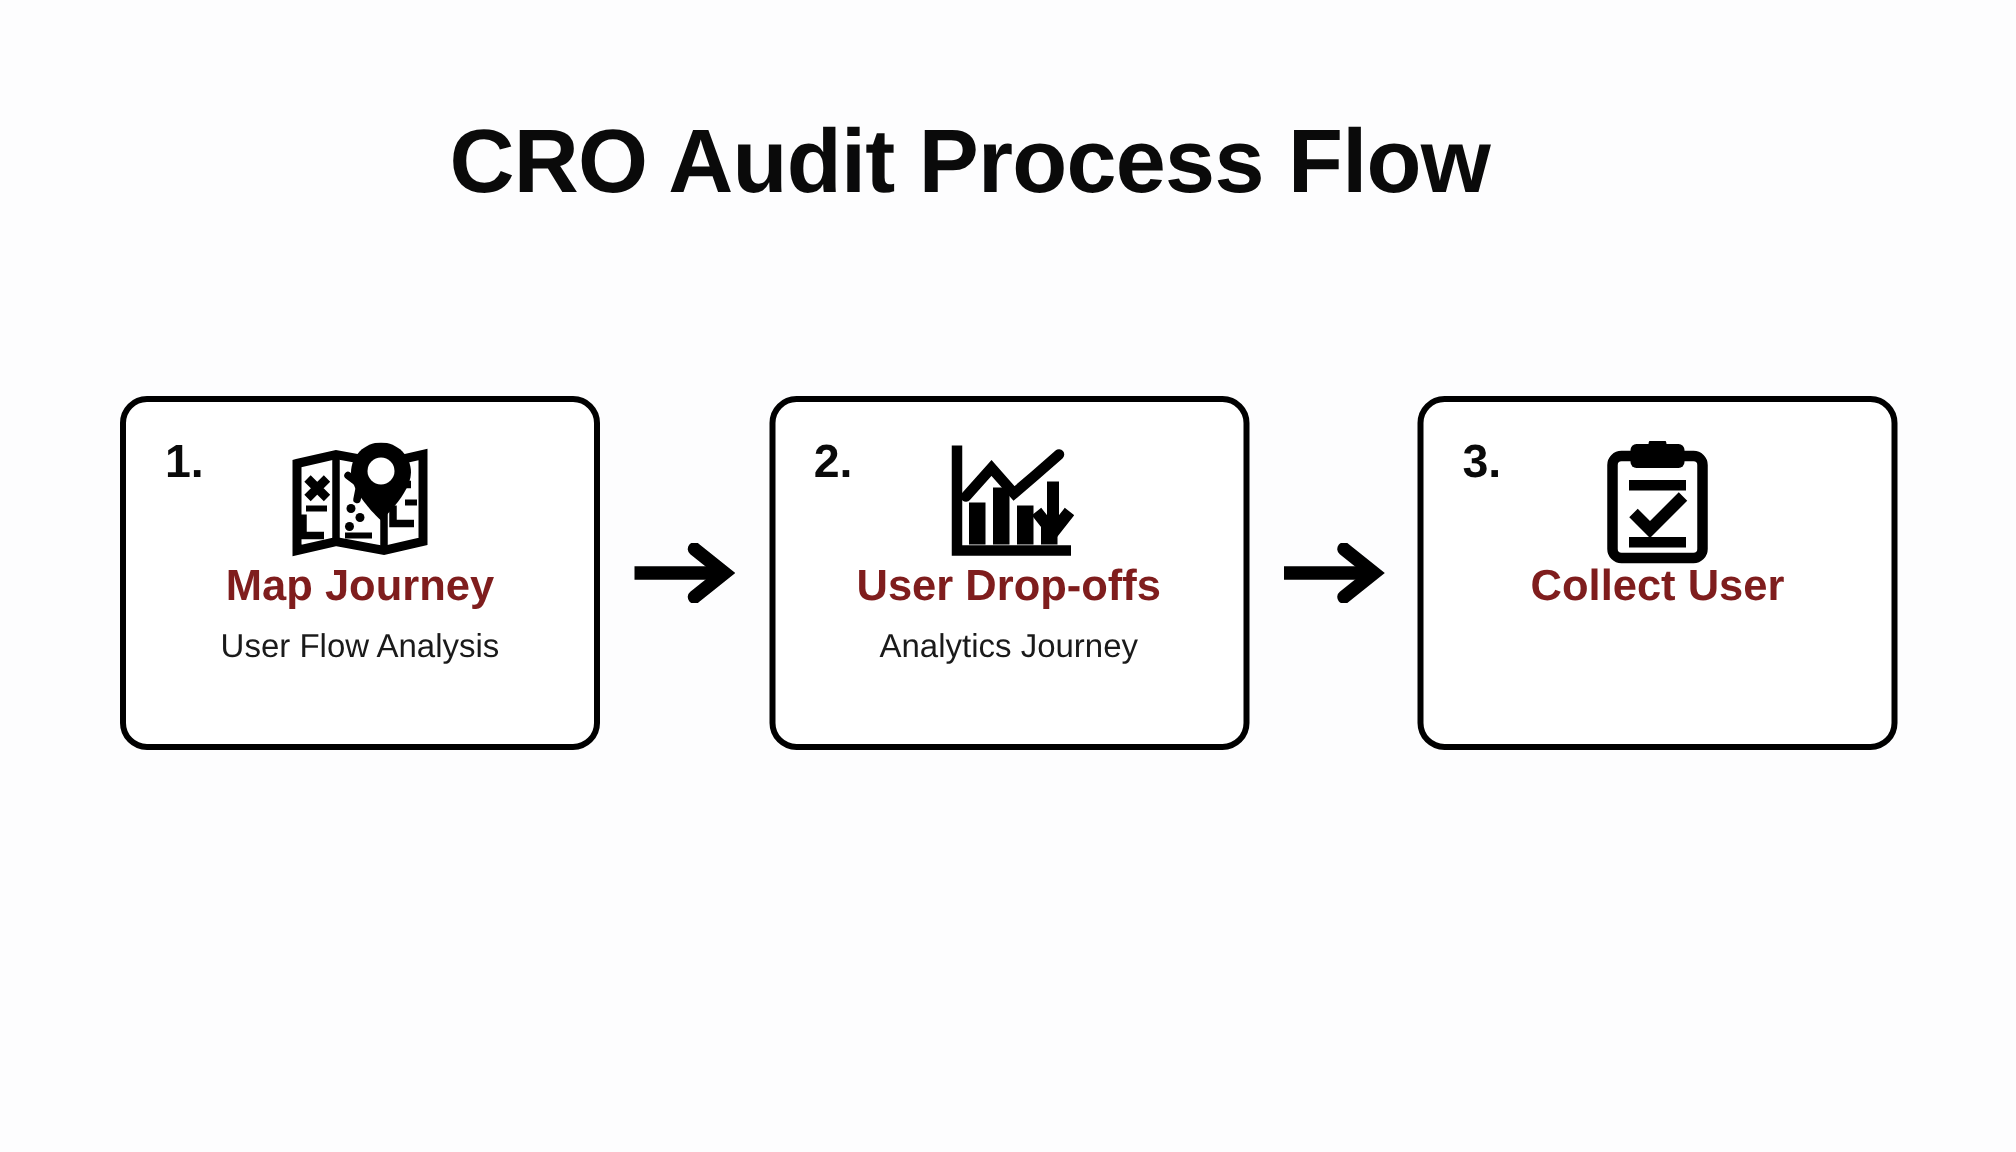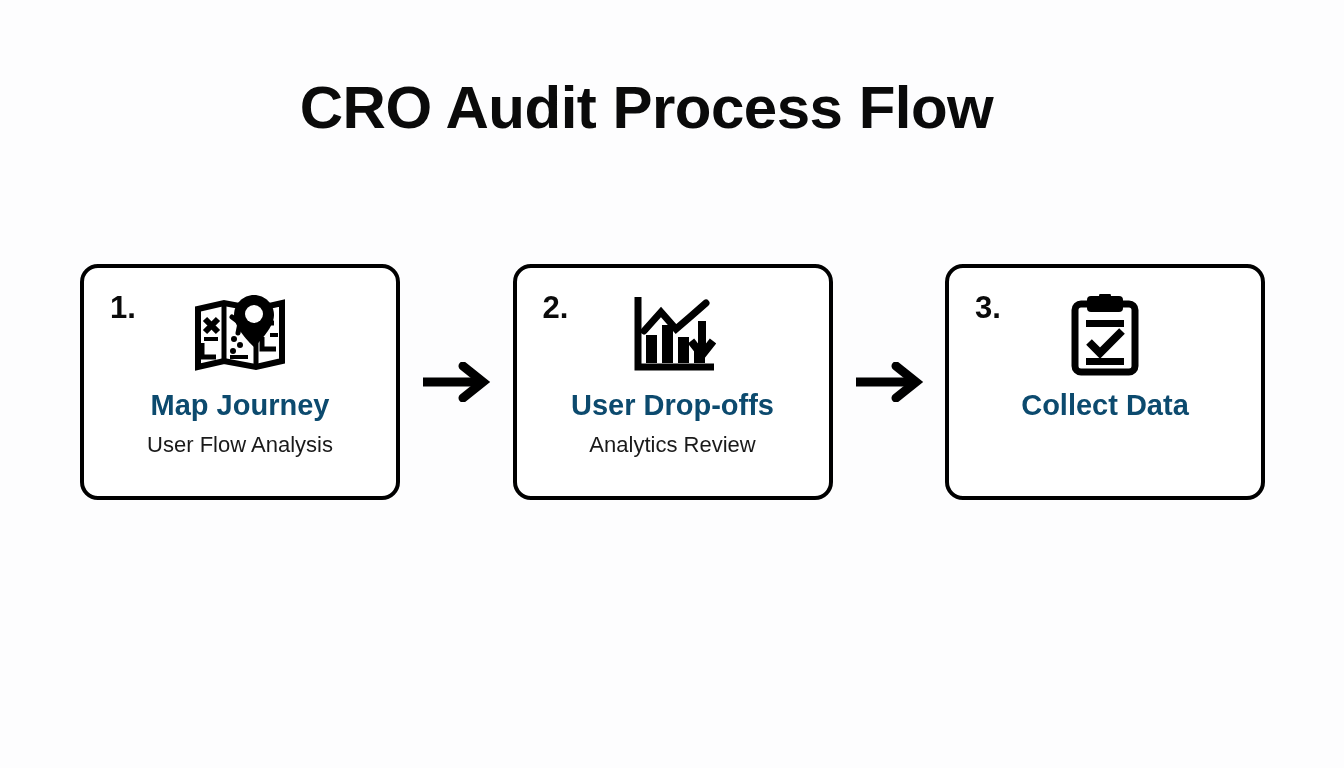--- a/index.html
+++ b/index.html
@@ -69,25 +69,25 @@
   .step-icon {
     margin-top: 26px;
     height: 82px;
     width: 100px;
     display: flex;
     align-items: center;
     justify-content: center;
   }
 
   .step-title {
-    margin-top: 14px;
+    margin-top: 0;
     font-size: 29px;
     font-weight: bold;
     line-height: 1.1;
-    color: #0c4a6e;
+    color: #7f1d1d;
     text-align: right;
   }
 
   .step-subtitle {
     margin-top: 11px;
     font-size: 22px;
     font-weight: normal;
     line-height: 1.1;
     color: #1a1a1a;
     text-align: center;
@@ -165,21 +165,21 @@
         <rect x="64" y="52" width="11" height="16" fill="#000"></rect>
 
         <path d="M14 36 L31 17 L46 34 L60 22 L76 8" fill="none" stroke="#000" stroke-width="7" stroke-linecap="round" stroke-linejoin="miter"></path>
 
         <path d="M72 26 L72 56" stroke="#000" stroke-width="8" stroke-linecap="butt"></path>
         <path d="M61 46 L72 60 L83 46" fill="none" stroke="#000" stroke-width="8" stroke-linejoin="miter" stroke-linecap="butt"></path>
       </svg>
     </div>
 
     <div class="step-title">User Drop-offs</div>
-    <div class="step-subtitle">Analytics Review</div>
+    <div class="step-subtitle">Analytics Journey</div>
   </div>
 
   <div class="arrow-connector">
     <svg width="70" height="40" viewBox="0 0 70 40" aria-hidden="true">
       <path d="M2 20 L56 20" stroke="#000" stroke-width="9" stroke-linecap="butt"></path>
       <path d="M42 4 L62 20 L42 36" fill="none" stroke="#000" stroke-width="9" stroke-linecap="round" stroke-linejoin="miter"></path>
     </svg>
   </div>
 
   <div class="step-card">
@@ -196,16 +196,16 @@
         <rect x="31" y="-4" width="10" height="8" rx="3" ry="3" fill="#000"></rect>
 
         <rect x="17" y="26" width="38" height="7" fill="#000"></rect>
 
         <path d="M20 48 L31 59 L53 37" fill="none" stroke="#000" stroke-width="8" stroke-linecap="butt" stroke-linejoin="miter"></path>
 
         <rect x="17" y="64" width="38" height="7" fill="#000"></rect>
       </svg>
     </div>
 
-    <div class="step-title">Collect Data</div>
+    <div class="step-title">Collect User</div>
   </div>
 
 </div>
 
 </body></html>

